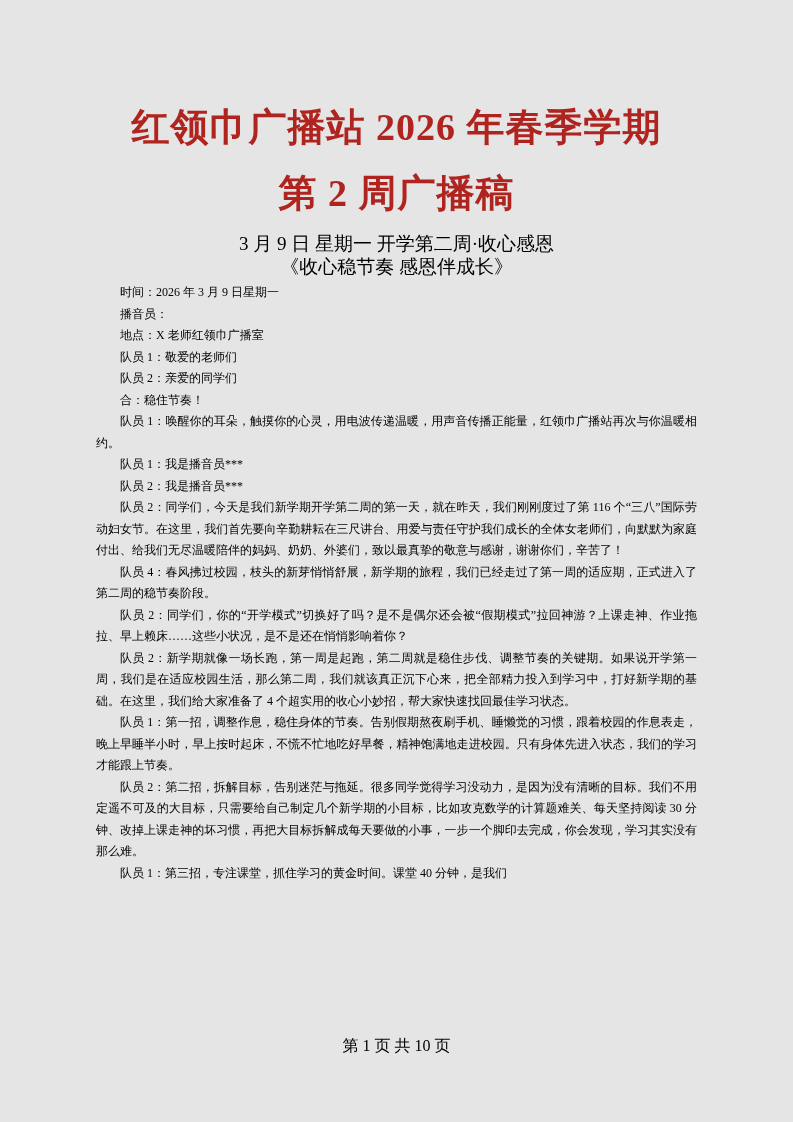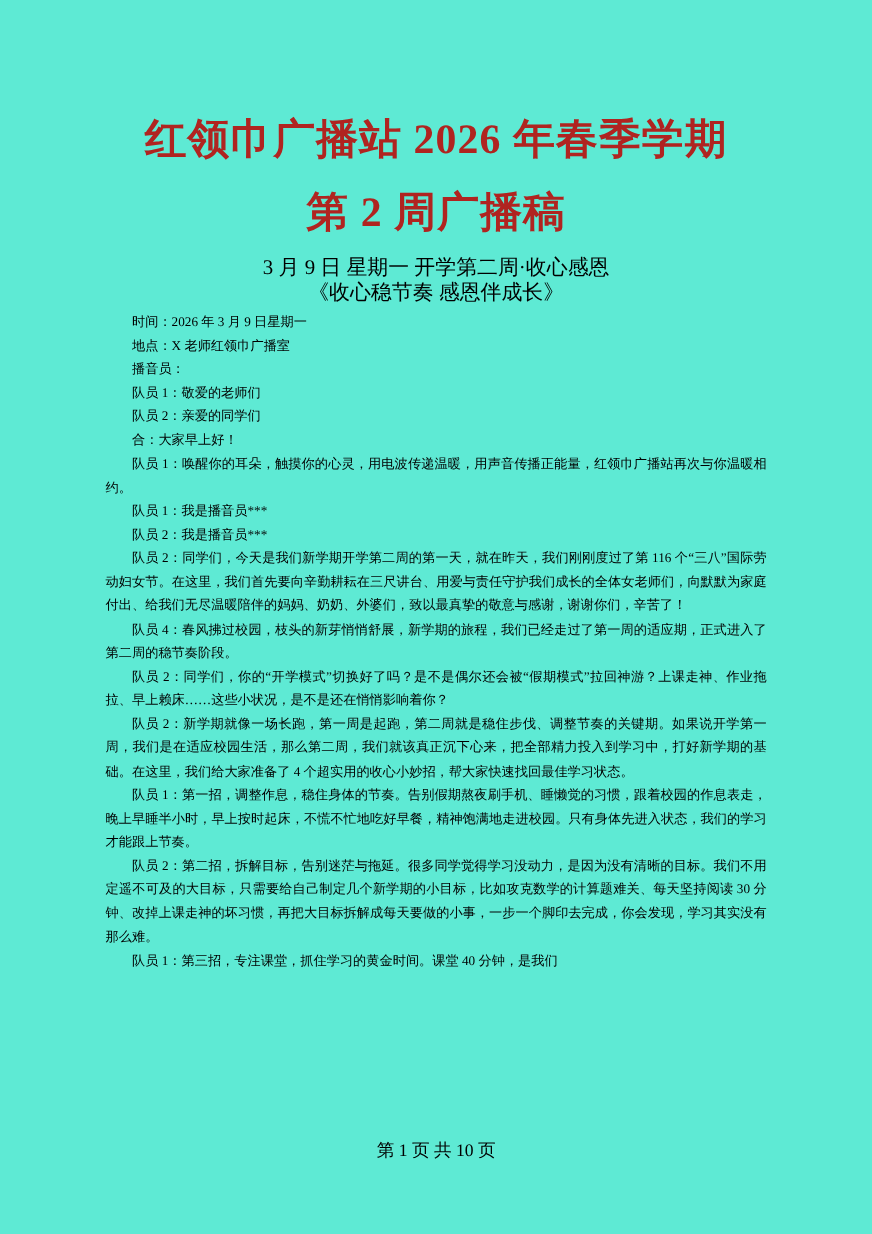--- a/index.html
+++ b/index.html
@@ -4,21 +4,21 @@
 <style>
   html, body {
     margin: 0;
     padding: 0;
     background: #ffffff;
   }
   .page {
     position: relative;
     width: 793px;
     height: 1122px;
-    background: #5eead4;
+    background: #e5e5e5;
     box-sizing: border-box;
     padding: 94px 96px 0 96px;
     font-family: "Liberation Serif", "DejaVu Serif", serif;
     color: #000000;
     overflow: hidden;
   }
   .doc-title {
     text-align: center;
     font-size: 38px;
     font-weight: bold;
@@ -64,25 +64,25 @@
     <div>第 2 周广播稿</div>
   </div>
 
   <div class="subtitle-block">
     <div class="subtitle">3 月 9 日 星期一 开学第二周·收心感恩</div>
     <div class="subtitle">《收心稳节奏 感恩伴成长》</div>
   </div>
 
   <div class="body-text">
     <p>时间：2026 年 3 月 9 日星期一</p>
+    <p>播音员：</p>
     <p>地点：X 老师红领巾广播室</p>
-    <p>播音员：</p>
     <p>队员 1：敬爱的老师们</p>
     <p>队员 2：亲爱的同学们</p>
-    <p>合：大家早上好！</p>
+    <p>合：稳住节奏！</p>
     <p>队员 1：唤醒你的耳朵，触摸你的心灵，用电波传递温暖，用声音传播正能量，红领巾广播站再次与你温暖相约。</p>
     <p>队员 1：我是播音员***</p>
     <p>队员 2：我是播音员***</p>
     <p>队员 2：同学们，今天是我们新学期开学第二周的第一天，就在昨天，我们刚刚度过了第 116 个“三八”国际劳动妇女节。在这里，我们首先要向辛勤耕耘在三尺讲台、用爱与责任守护我们成长的全体女老师们，向默默为家庭付出、给我们无尽温暖陪伴的妈妈、奶奶、外婆们，致以最真挚的敬意与感谢，谢谢你们，辛苦了！</p>
     <p>队员 4：春风拂过校园，枝头的新芽悄悄舒展，新学期的旅程，我们已经走过了第一周的适应期，正式进入了第二周的稳节奏阶段。</p>
     <p>队员 2：同学们，你的“开学模式”切换好了吗？是不是偶尔还会被“假期模式”拉回神游？上课走神、作业拖拉、早上赖床……这些小状况，是不是还在悄悄影响着你？</p>
     <p>队员 2：新学期就像一场长跑，第一周是起跑，第二周就是稳住步伐、调整节奏的关键期。如果说开学第一周，我们是在适应校园生活，那么第二周，我们就该真正沉下心来，把全部精力投入到学习中，打好新学期的基础。在这里，我们给大家准备了 4 个超实用的收心小妙招，帮大家快速找回最佳学习状态。</p>
     <p>队员 1：第一招，调整作息，稳住身体的节奏。告别假期熬夜刷手机、睡懒觉的习惯，跟着校园的作息表走，晚上早睡半小时，早上按时起床，不慌不忙地吃好早餐，精神饱满地走进校园。只有身体先进入状态，我们的学习才能跟上节奏。</p>
     <p>队员 2：第二招，拆解目标，告别迷茫与拖延。很多同学觉得学习没动力，是因为没有清晰的目标。我们不用定遥不可及的大目标，只需要给自己制定几个新学期的小目标，比如攻克数学的计算题难关、每天坚持阅读 30 分钟、改掉上课走神的坏习惯，再把大目标拆解成每天要做的小事，一步一个脚印去完成，你会发现，学习其实没有那么难。</p>
     <p>队员 1：第三招，专注课堂，抓住学习的黄金时间。课堂 40 分钟，是我们</p>

